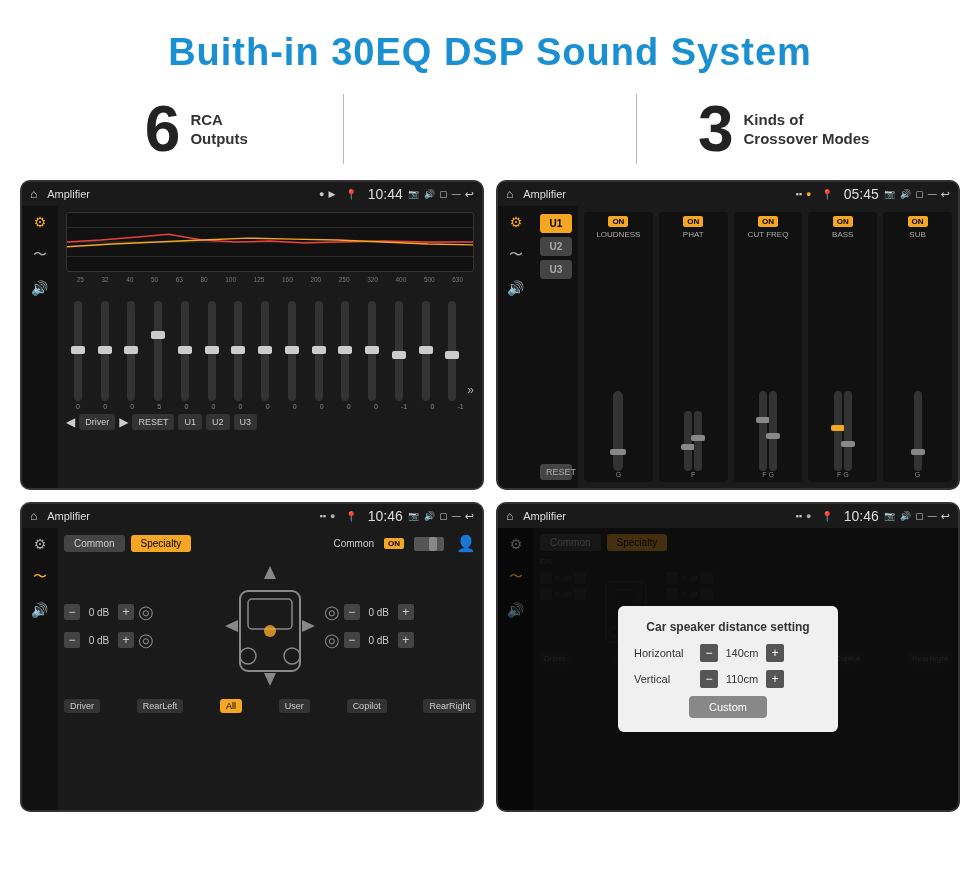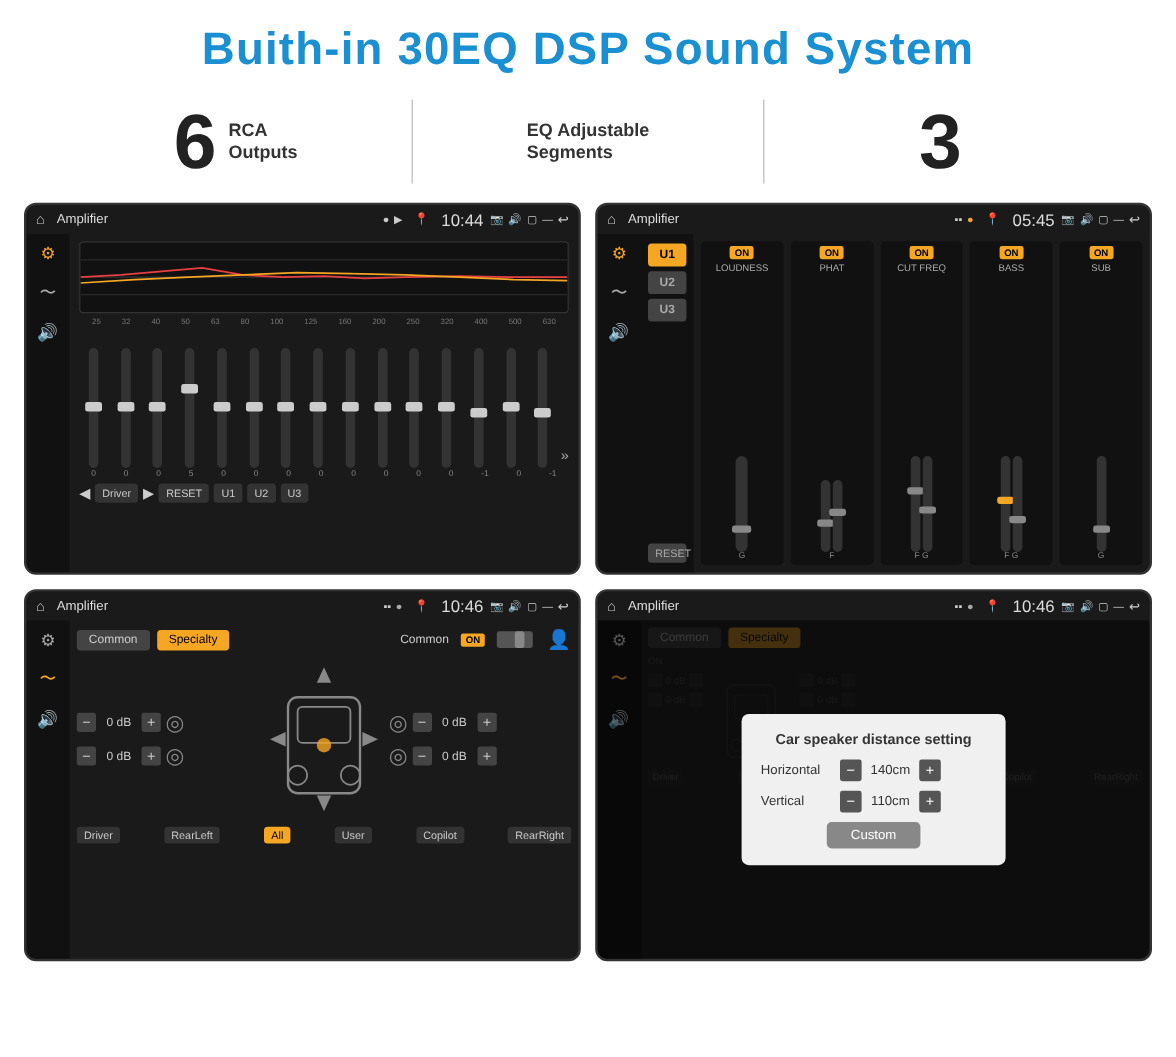--- a/index.html
+++ b/index.html
@@ -6,21 +6,21 @@
     body {
       width: 980px;
       height: 881px;
       background: #ffffff;
       font-family: Arial, sans-serif;
       overflow: hidden;
     }
 
     .page-title {
       text-align: center;
-      padding: 20px 20px 10px;
+      padding: 31px 20px 10px;
       font-size: 38px;
       font-weight: 900;
       color: #1a8fd1;
       letter-spacing: 1px;
     }
 
     .stats-row {
       display: flex;
       justify-content: center;
       align-items: center;
@@ -560,25 +560,25 @@
 
 <h1 class="page-title">Buith-in 30EQ DSP Sound System</h1>
 
 <div class="stats-row">
   <div class="stat-item">
     <span class="stat-number">6</span>
     <span class="stat-label">RCA<br>Outputs</span>
   </div>
   <div class="stat-divider"></div>
   <div class="stat-item">
-    <span class="stat-label">EQ Adjustable<br>Segments</span>
   </div>
   <div class="stat-divider"></div>
   <div class="stat-item">
     <span class="stat-number">3</span>
+    <span class="stat-label">Kinds of<br>Crossover Modes</span>
   </div>
 </div>
 
 <div class="screens-grid">
 
   <div class="screen-card eq-screen">
 
     <div class="status-bar">
       <span class="status-home-icon">⌂</span>
       <span class="status-title">Amplifier</span>

